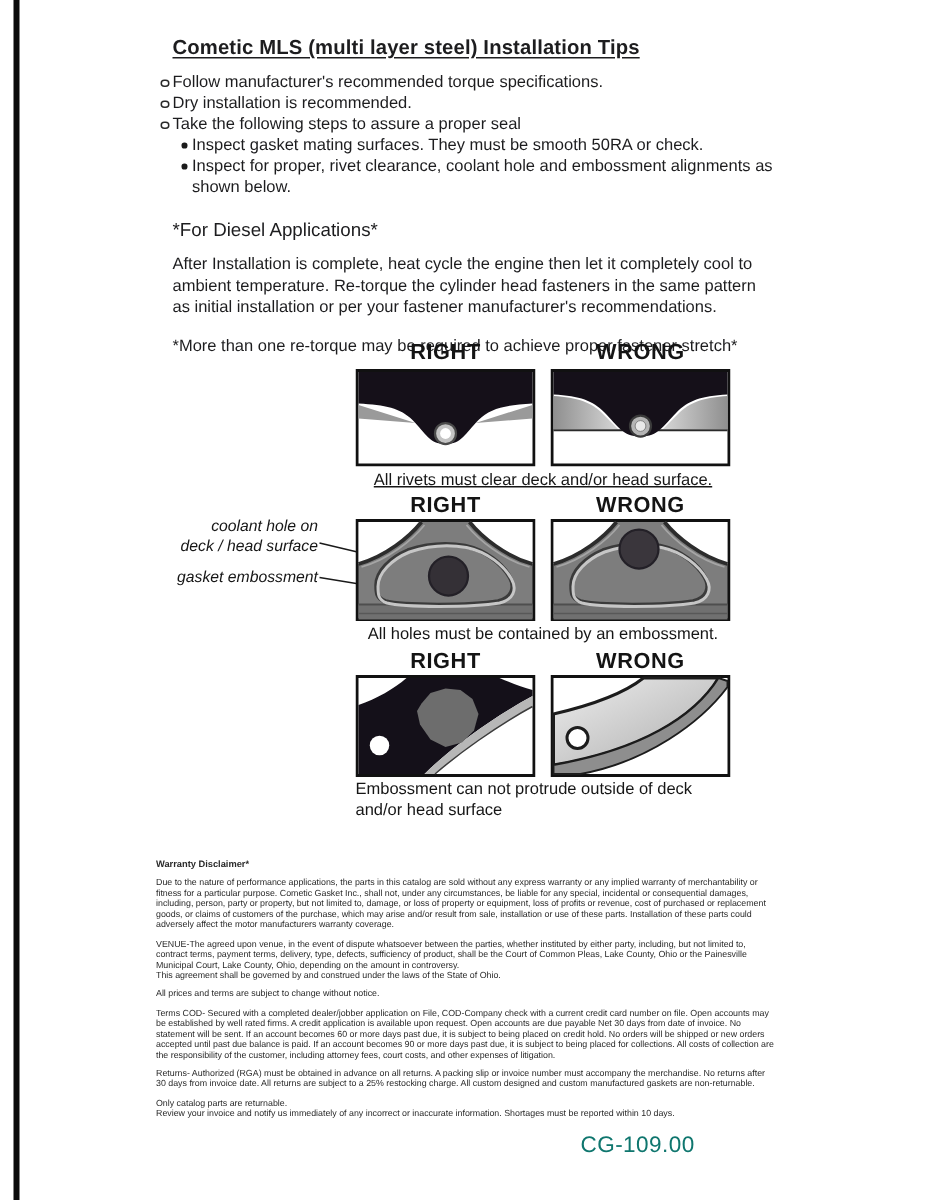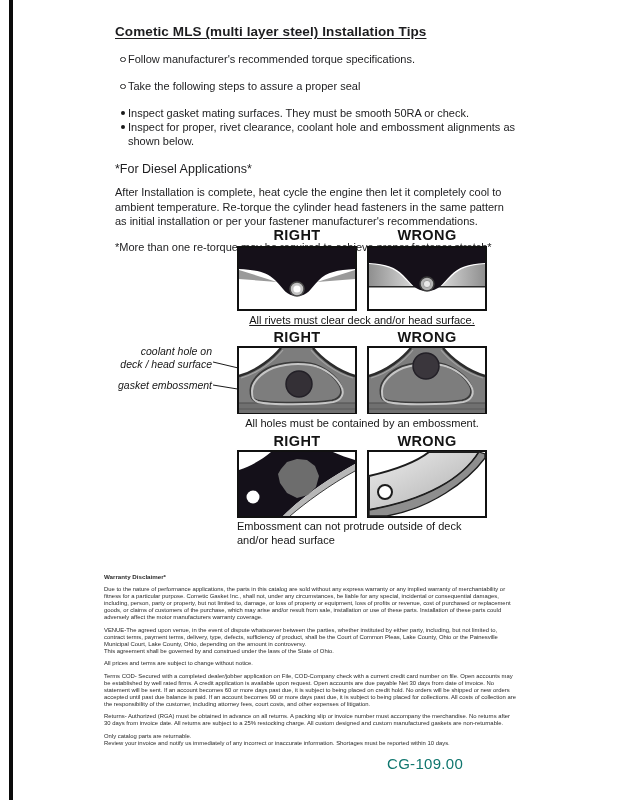--- a/index.html
+++ b/index.html
@@ -6,21 +6,21 @@
   .page {
     position:relative; width:618px; height:800px; background:#ffffff;
     font-family:"Liberation Sans", sans-serif; color:#1d1d1f; overflow:hidden;padding-left:48px;
   }
   .leftbar { position:absolute; left:9px; top:0; width:4px; height:800px; background:#0b0b0b; }
 
   
   .head { position:absolute; left:115px; top:24px; width:402px; }
   .title { font-size:13.5px; font-weight:bold; text-decoration:underline; text-underline-offset:2px; margin:0 0 9px 0; letter-spacing:0.1px; }
   ul.tips { list-style:none; margin:0; padding:0; font-size:11px; line-height:14px; }
-  li.tip { position:relative; margin:13px; }
+  li.tip { position:relative; margin:0; }
   li.tip::before { content:""; position:absolute; left:-8px; top:4.5px; width:3.6px; height:3.6px; border:1px solid #2a2a2a; border-radius:50%; }
   li.subtip { position:relative; padding-left:13px; }
   li.subtip::before { content:""; position:absolute; left:6px; top:5px; width:3.8px; height:3.8px; background:#1b1b1b; border-radius:50%; }
 
   .diesel-head { font-size:12.5px; font-weight:normal; margin:14px 0 0 0; }
   .para { font-size:11px; line-height:14.5px; margin:9px 0 0 0; }
   .note { font-size:11px; margin:12px 0 0 0; }
 
   
   .figwrap { position:absolute; left:0; top:0; width:618px; height:560px; }
@@ -43,20 +43,21 @@
 </head>
 <body>
 
 <div class="page">
   <div class="leftbar"></div>
 
   <div class="head">
     <h1 class="title">Cometic MLS (multi layer steel) Installation Tips</h1>
     <ul class="tips">
       <li class="tip">Follow manufacturer's recommended torque specifications.</li>
+      <li class="tip">Dry installation is recommended.</li>
       <li class="tip">Take the following steps to assure a proper seal</li>
       <li class="subtip">Inspect gasket mating surfaces.  They must be smooth 50RA or check.</li>
       <li class="subtip">Inspect for proper, rivet clearance, coolant hole and embossment alignments as shown below.</li>
     </ul>
     <h2 class="diesel-head">*For Diesel Applications*</h2>
     <p class="para">After Installation is complete, heat cycle the engine then let it completely cool to ambient temperature. Re-torque the cylinder head fasteners in the same pattern as initial installation or per your fastener manufacturer's recommendations.</p>
     <p class="note">*More than one re-torque may be required to achieve proper fastener stretch*</p>
   </div>
 
   <div class="figwrap">

